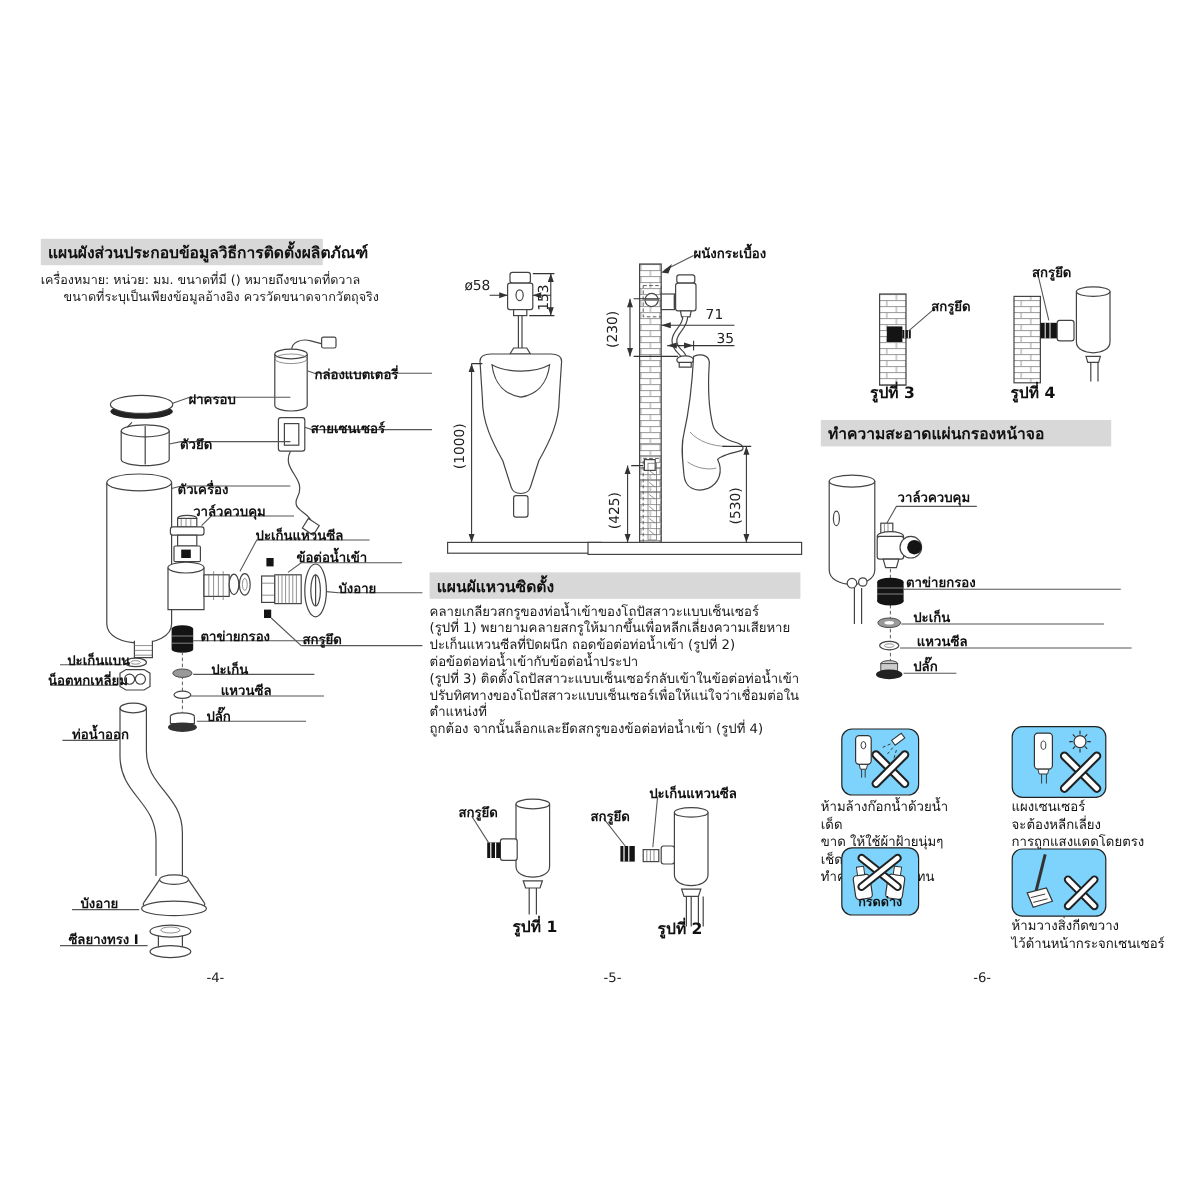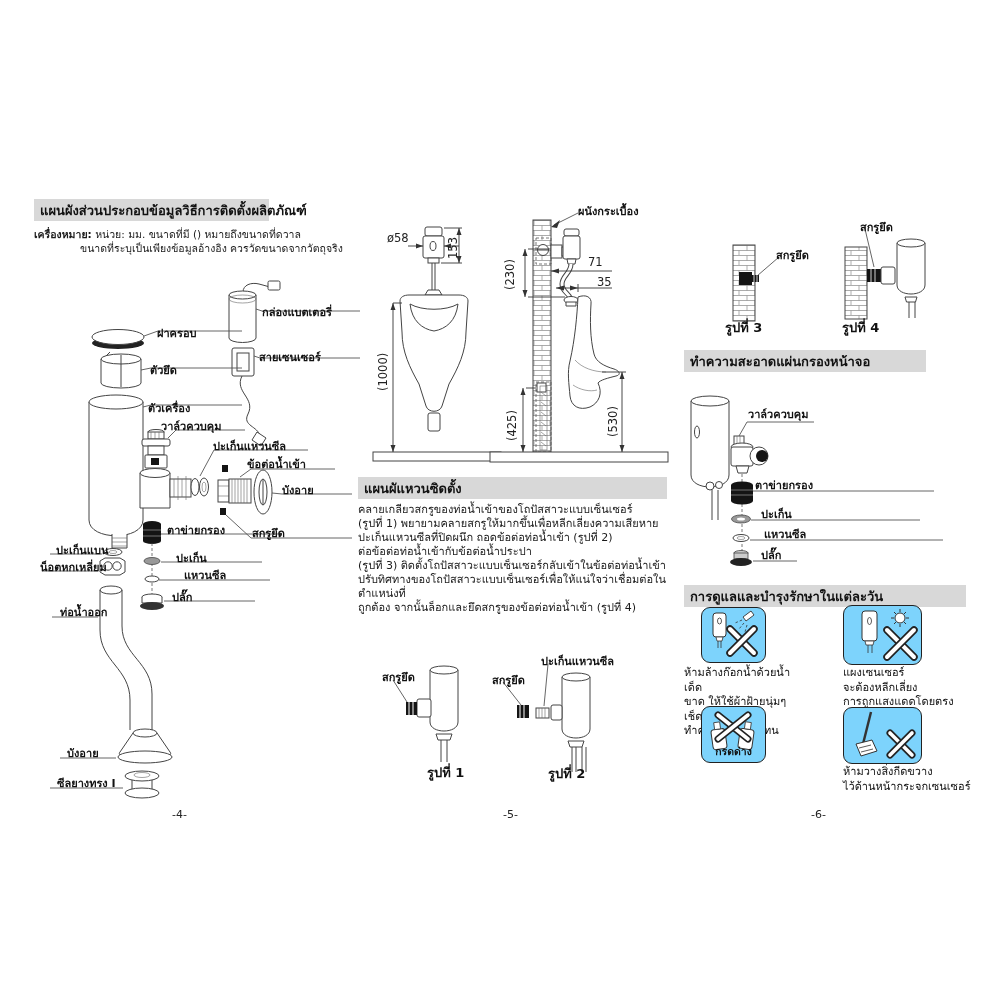--- a/index.html
+++ b/index.html
@@ -7,21 +7,21 @@
         font-family:"DejaVu Sans",sans-serif;color:#1a1a1a;overflow:hidden}
   .abs{position:absolute}
   .bar{position:absolute;height:22px;background:#d8d8d8;display:flex;align-items:center;
        padding-left:6px;box-sizing:border-box;font-weight:bold;font-size:13px;color:#111;white-space:nowrap}
   .lbl{position:absolute;font-size:11px;font-weight:bold;color:#111;white-space:nowrap}
   .dim{position:absolute;font-size:11.5px;color:#222;white-space:nowrap}
   .rot{transform:rotate(-90deg);transform-origin:0 0}
   .figcap{position:absolute;font-size:13px;font-weight:bold;color:#111;white-space:nowrap}
   .para{position:absolute;font-size:11px;line-height:14px;color:#1a1a1a;white-space:pre-line}
   .note{position:absolute;font-size:10.5px;line-height:13.5px;color:#1a1a1a;white-space:nowrap}
-  .note b{font-weight:bold}
+  .note b{font-weight:normal}
   .pageno{position:absolute;font-size:11px;color:#222}
   .mbox{position:absolute;border:1.6px solid #222;border-radius:9px;background:#7dd3fc;box-sizing:border-box}
   .mcap{position:absolute;font-size:11px;line-height:14.5px;color:#111;white-space:pre-line}
   .acid{position:absolute;font-size:10.5px;font-weight:bold;color:#111;white-space:nowrap}
   svg.abs{overflow:visible}
   .wh{fill:#fff;stroke:#444;stroke-width:1}
   .ln{fill:none;stroke:#444;stroke-width:1}
   .ldr{fill:none;stroke:#555;stroke-width:0.9}
   .bk{fill:#141414;stroke:none}
   .gr{fill:#999;stroke:#444;stroke-width:0.8}
@@ -34,21 +34,21 @@
 <body>
 
 <div id="page">
 
   <div class="bar" style="left:34px;top:199px;width:235px">
     <span>แผนผังส่วนประกอบข้อมูลวิธีการติดตั้งผลิตภัณฑ์</span>
   </div>
 
   <div class="note" style="left:34px;top:228px">
     <div><b>เครื่องหมาย:</b> <span>หน่วย: มม. ขนาดที่มี () หมายถึงขนาดที่ดวาล</span></div>
-    <div style="margin-left:46px">ขนาดที่ระบุเป็นเพียงข้อมูลอ้างอิง ควรวัดขนาดจากวัตถุจริง</div>
+    <div style="margin-left:19px">ขนาดที่ระบุเป็นเพียงข้อมูลอ้างอิง ควรวัดขนาดจากวัตถุจริง</div>
   </div>
 
   <svg class="abs" style="left:30px;top:280px" width="330" height="535" viewBox="0 0 330 535">
 
     <g>
       <path class="ln" d="M213,12 C213,5 221,2 229,4 L240,7"></path>
       <rect class="wh" x="238" y="1" width="12" height="9" rx="1.5"></rect>
       <path class="wh" d="M199,15 L199,58 A13.5,4.5 0 0 0 226,58 L226,15"></path>
       <ellipse class="wh" cx="212.5" cy="15" rx="13.5" ry="4"></ellipse>
       <ellipse class="thin" cx="212.5" cy="19" rx="13.5" ry="4"></ellipse>
@@ -417,23 +417,20 @@
     </g>
   </svg>
 
   <span class="lbl" style="left:748px;top:405px">วาล์วควบคุม</span>
   <span class="lbl" style="left:755px;top:476px">ตาข่ายกรอง</span>
   <span class="lbl" style="left:761px;top:505px">ปะเก็น</span>
   <span class="lbl" style="left:764px;top:525px">แหวนซีล</span>
   <span class="lbl" style="left:761px;top:546px">ปลั๊ก</span>
 
 
-  <div class="bar" style="left:684px;top:585px;width:282px">
-    <span>การดูแลและบำรุงรักษาในแต่ละวัน</span>
-  </div>
 
   <div class="mbox" style="left:701px;top:607px;width:65px;height:56px">
     <svg width="62" height="53" viewBox="0 0 62 53" style="position:absolute;left:0;top:0">
       <rect x="11" y="5" width="13" height="24" rx="3" fill="#fff" stroke="#333"></rect>
       <ellipse cx="17.5" cy="13" rx="2" ry="3" fill="#fff" stroke="#333" stroke-width="0.8"></ellipse>
       <path d="M14,29 h7 l-1,4 h-5 z" fill="#fff" stroke="#333" stroke-width="0.8"></path>
       <path d="M16,33 v7 M19,33 v7" stroke="#333" stroke-width="0.8" fill="none"></path>
       <path d="M41,9 l8,-6 3,4 -8,6 z" fill="#fff" stroke="#333" stroke-width="0.9"></path>
       <path d="M40,12 l-7,3 M42,15 l-5,6 M45,17 l-2,7" stroke="#333" stroke-width="0.8" stroke-dasharray="2.5,2" fill="none"></path>
       <line x1="28" y1="21" x2="52" y2="45" stroke="#222" stroke-width="7.5" stroke-linecap="round"></line>

